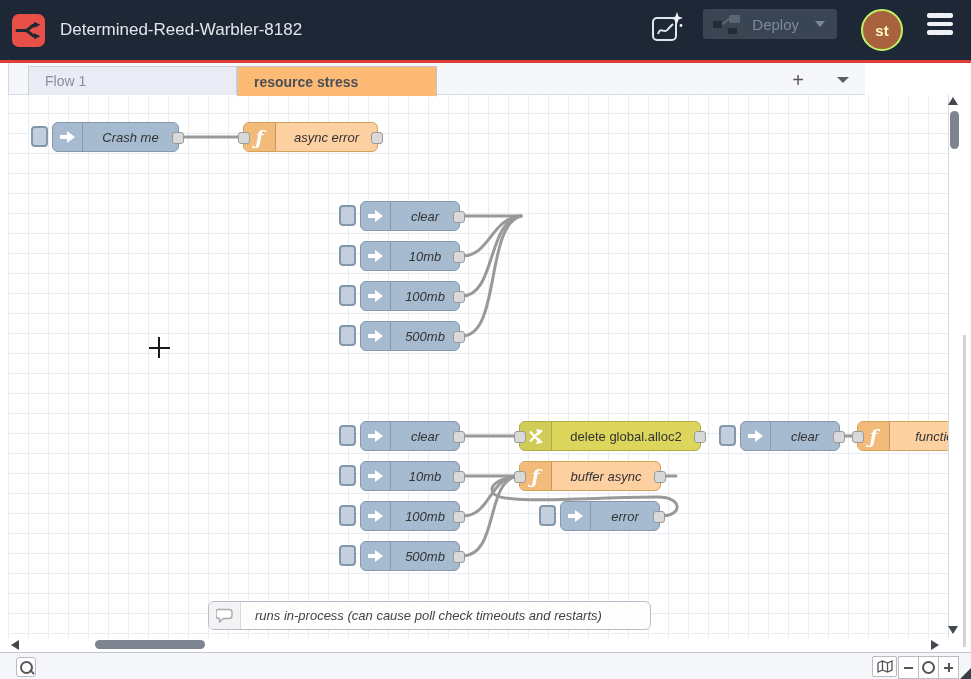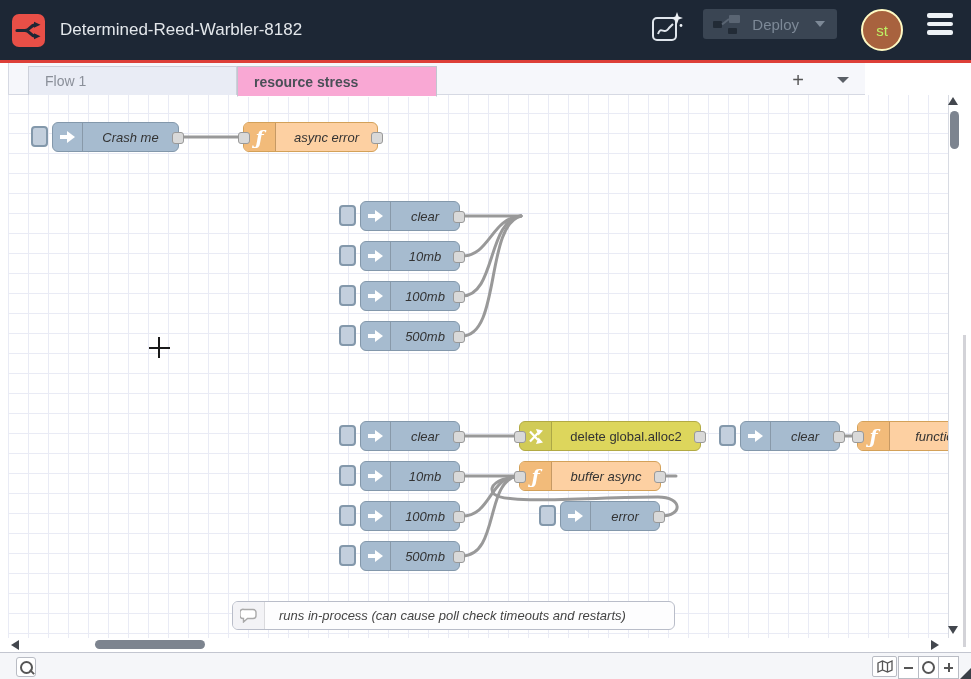--- a/index.html
+++ b/index.html
@@ -11,30 +11,30 @@
   .hdr-redline{position:absolute;left:0;top:60px;width:971px;height:3px;background:#dd3f38}
   .logo{width:33px;height:33px;background:#e84f47;border-radius:7px;margin-left:12px;flex:0 0 auto;
         display:flex;align-items:center;justify-content:center}
   .title{color:#e3e7eb;font-size:17px;margin-left:15px;white-space:nowrap}
   .hdr-right{margin-left:auto;display:flex;align-items:flex-start}
   .ai-btn{width:36px;height:36px;margin-right:18px;display:flex;align-items:center;justify-content:center;cursor:pointer}
   .deploy{height:30px;background:#3a4553;border-radius:3px;display:flex;align-items:center;
           padding:0 12px 0 10px;margin-right:24px;cursor:default}
   .deploy-label{color:#7d8997;font-size:15px;margin:0 16px 0 12px}
   .caret-down{width:0;height:0;border-left:5px solid transparent;border-right:5px solid transparent;border-top:6px solid #7d8997}
-  .avatar{width:38px;height:38px;border-radius:50%;background:#a8623e;border:2px solid #fef9c3;
-          color:#bef264;font-size:15px;font-weight:normal;display:flex;align-items:center;justify-content:center;margin-right:20px;cursor:pointer}
+  .avatar{width:38px;height:38px;border-radius:50%;background:#a8623e;border:2px solid #bef264;
+          color:#fef9c3;font-size:15px;font-weight:bold;display:flex;align-items:center;justify-content:center;margin-right:20px;cursor:pointer}
   .burger{display:flex;flex-direction:column;gap:4px;margin-right:14px;cursor:pointer;padding:4px}
   .burger div{width:26px;height:4.5px;border-radius:2px;background:#eef2f6}
 
   
   .tabbar{position:absolute;left:8px;top:63px;width:857px;height:32px;background:#f6f7fb;border-bottom:1px solid #d6d9e3;box-sizing:border-box}
   .tab{position:absolute;top:3px;height:30px;box-sizing:border-box;font-size:14px;display:flex;align-items:center;padding-left:16px;cursor:pointer}
   .tab.inactive{left:20px;width:209px;background:#e9ecf5;border:1px solid #cdd0da;color:#8a8f99}
-  .tab.active{left:229px;width:200px;background:#f9a8d4;border:1px solid #c2c5cf;border-bottom:1px solid #fff;color:#4a4f57;font-weight:bold;height:31px;z-index:2}
+  .tab.active{left:229px;width:200px;background:#fdba74;border:1px solid #c2c5cf;border-bottom:1px solid #fff;color:#4a4f57;font-weight:bold;height:31px;z-index:2}
   .tab-add{position:absolute;right:55px;top:5px;width:24px;height:24px;color:#555;font-size:20px;line-height:24px;text-align:center;cursor:pointer}
   .tab-caret{position:absolute;right:16px;top:14px;width:0;height:0;cursor:pointer;
              border-left:6px solid transparent;border-right:6px solid transparent;border-top:6px solid #5a5f66}
 
   
   .canvas{position:absolute;left:8px;top:95px;width:941px;height:543px;overflow:hidden;background:#fff;
     background-image:linear-gradient(#e9ebf5 1px,transparent 1px),linear-gradient(90deg,#e9ebf5 1px,transparent 1px);
     background-size:20px 20px;background-position:0 18px,0 0;border-right:1px solid #d8dbe3;box-sizing:border-box}
   .edge-left{position:absolute;left:8px;top:63px;width:1px;height:575px;background:#d6d9e3}
   .wires{position:absolute;left:0;top:0;pointer-events:none}
@@ -276,21 +276,21 @@
       </span>
     <span class="n-label">clear</span>
     <span class="port out"></span>
   </div>
   <div class="node function" style="left:849px;top:326px;width:130px">
     <span class="n-icon"></span>
     <span class="n-label">function</span>
     <span class="port in"></span>
   </div>
 
-  <div class="node comment" style="left:224px;top:506px;width:443px">
+  <div class="node comment" style="left:200px;top:506px;width:443px">
     <span class="n-icon">
       <svg width="17" height="15" viewBox="0 0 17 15">
           <path d="M4,1.5 h9 a3,3 0 0 1 3,3 v3 a3,3 0 0 1 -3,3 h-5.5 l-4,3.5 v-3.5 h-0.5 a3,3 0 0 1 -3,-3 v-3 a3,3 0 0 1 4,-3 z" fill="#fff" stroke="#aaa" stroke-width="1.4"></path>
         </svg>
     </span>
     <span class="n-label">runs in-process (can cause poll check timeouts and restarts)</span>
   </div>
 
   <div class="xhair-h"></div>
   <div class="xhair-v"></div>

